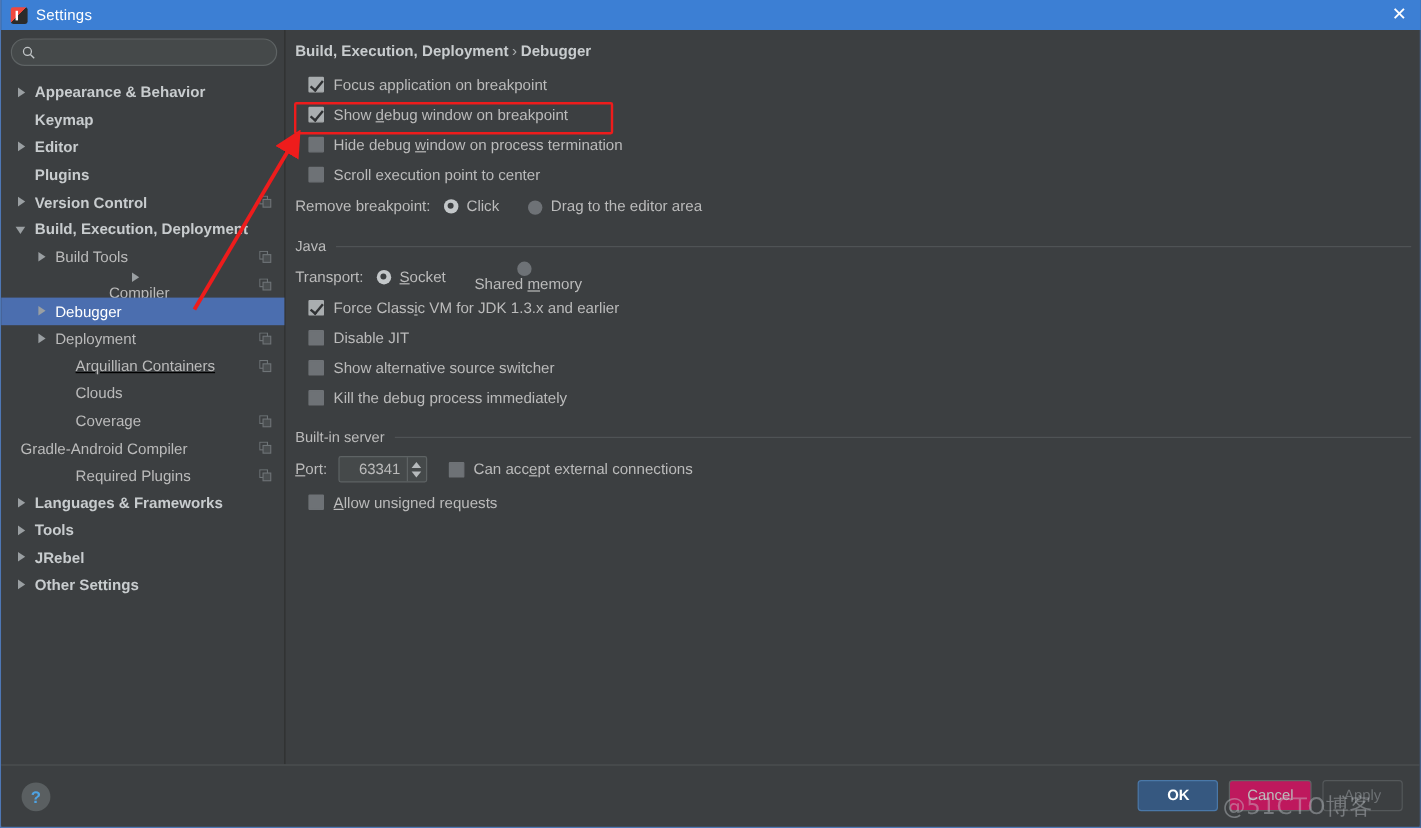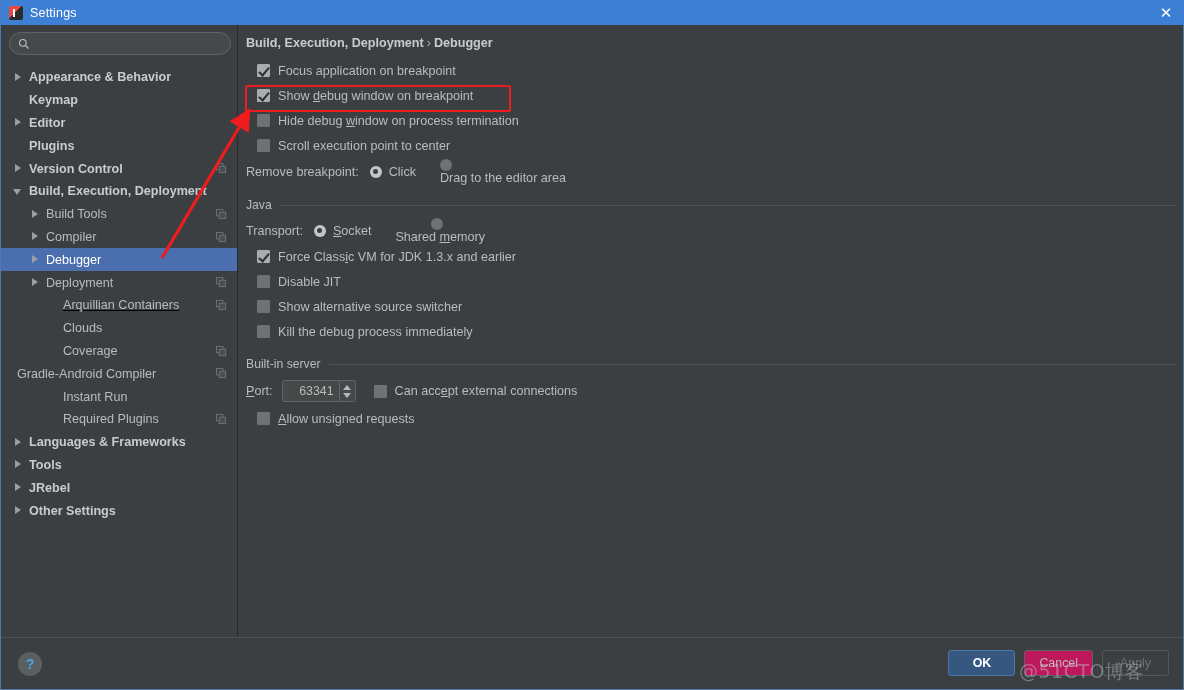--- a/index.html
+++ b/index.html
@@ -287,34 +287,34 @@
             <span class="label">Build, Execution, Deployment</span>
           </div>
           <div class="tree-row" style="padding-left: 29px;">
             <span class="twisty closed"></span>
             <span class="label">Build Tools</span>
             <svg class="proj-icon" viewBox="0 0 12 12">
               <rect x="0.5" y="0.5" width="7" height="7" fill="none" stroke="#6e7477"></rect>
               <rect x="3.5" y="3.5" width="7" height="7" fill="#4a4e50" stroke="#6e7477"></rect>
             </svg>
           </div>
+          <div class="tree-row" style=" flex-direction: column;">
+            <span class="twisty closed"></span>
+            <span class="label">Compiler</span>
+            <svg class="proj-icon" viewBox="0 0 12 12">
+              <rect x="0.5" y="0.5" width="7" height="7" fill="none" stroke="#6e7477"></rect>
+              <rect x="3.5" y="3.5" width="7" height="7" fill="#4a4e50" stroke="#6e7477"></rect>
+            </svg>
+          </div>
+          <div class="tree-row selected" style="padding-left: 29px;">
+            <span class="twisty closed"></span>
+            <span class="label">Debugger</span>
+          </div>
           <div class="tree-row" style="padding-left: 29px;">
             <span class="twisty closed"></span>
-            <span class="label">Compiler</span>
-            <svg class="proj-icon" viewBox="0 0 12 12">
-              <rect x="0.5" y="0.5" width="7" height="7" fill="none" stroke="#6e7477"></rect>
-              <rect x="3.5" y="3.5" width="7" height="7" fill="#4a4e50" stroke="#6e7477"></rect>
-            </svg>
-          </div>
-          <div class="tree-row selected" style="padding-left: 29px;">
-            <span class="twisty closed"></span>
-            <span class="label">Debugger</span>
-          </div>
-          <div class="tree-row" style="padding-left: 29px;">
-            <span class="twisty closed"></span>
             <span class="label">Deployment</span>
             <svg class="proj-icon" viewBox="0 0 12 12">
               <rect x="0.5" y="0.5" width="7" height="7" fill="none" stroke="#6e7477"></rect>
               <rect x="3.5" y="3.5" width="7" height="7" fill="#4a4e50" stroke="#6e7477"></rect>
             </svg>
           </div>
           <div class="tree-row" style="padding-left: 46px; text-decoration: underline;">
             <span class="twisty"></span>
             <span class="label">Arquillian Containers</span>
             <svg class="proj-icon" viewBox="0 0 12 12">
@@ -334,24 +334,20 @@
               <rect x="3.5" y="3.5" width="7" height="7" fill="#4a4e50" stroke="#6e7477"></rect>
             </svg>
           </div>
           <div class="tree-row" style="">
             <span class="twisty"></span>
             <span class="label">Gradle-Android Compiler</span>
             <svg class="proj-icon" viewBox="0 0 12 12">
               <rect x="0.5" y="0.5" width="7" height="7" fill="none" stroke="#6e7477"></rect>
               <rect x="3.5" y="3.5" width="7" height="7" fill="#4a4e50" stroke="#6e7477"></rect>
             </svg>
-          </div>
-          <div class="tree-row" style="padding-left: 46px;">
-            <span class="twisty"></span>
-            <span class="label">Instant Run</span>
           </div>
           <div class="tree-row" style="padding-left: 46px;">
             <span class="twisty"></span>
             <span class="label">Required Plugins</span>
             <svg class="proj-icon" viewBox="0 0 12 12">
               <rect x="0.5" y="0.5" width="7" height="7" fill="none" stroke="#6e7477"></rect>
               <rect x="3.5" y="3.5" width="7" height="7" fill="#4a4e50" stroke="#6e7477"></rect>
             </svg>
           </div>
           <div class="tree-row bold" style="padding-left: 12px;">
@@ -401,21 +397,21 @@
           </div>
 
         <div class="inline-row">
           <span class="lead">Remove breakpoint:</span>
           <div id="rb-radios" style="display:flex;align-items:center;">
               <span style="display: flex; align-items: center;">
                 <span class="radio on"></span>
                 <span class="opt-label">Click</span>
               </span>
               <span class="gap"></span>
-              <span style="display: flex; align-items: flex-start; flex-direction: column;">
+              <span style="display: flex; align-items: flex-end;">
                 <span class="radio"></span>
                 <span class="opt-label">Drag to the editor area</span>
               </span>
             </div>
         </div>
 
         <div class="section">
           <span class="stitle">Java</span>
           <span class="rule"></span>
         </div>

